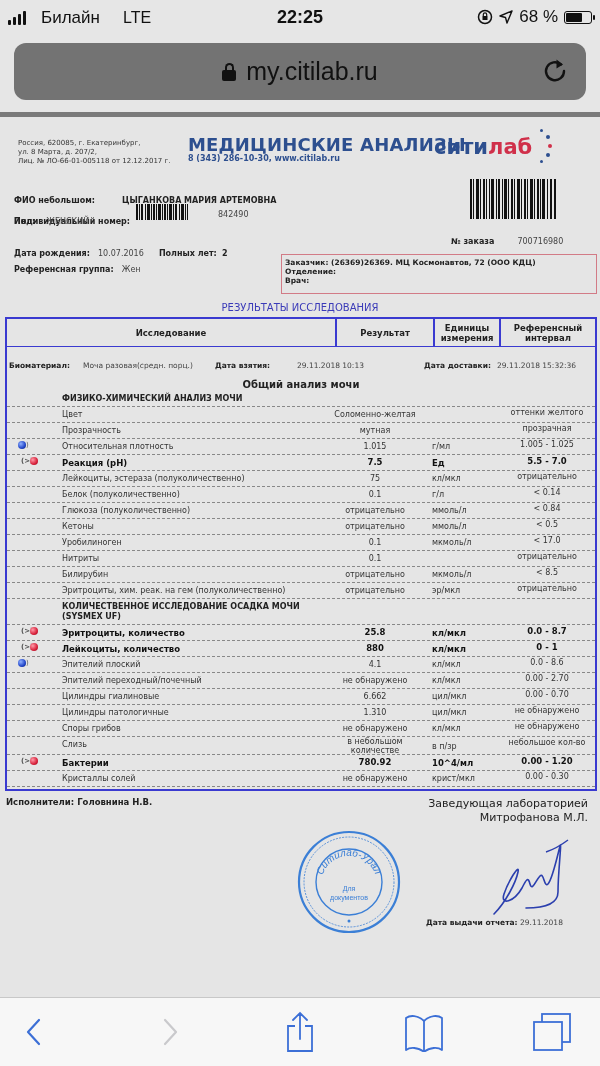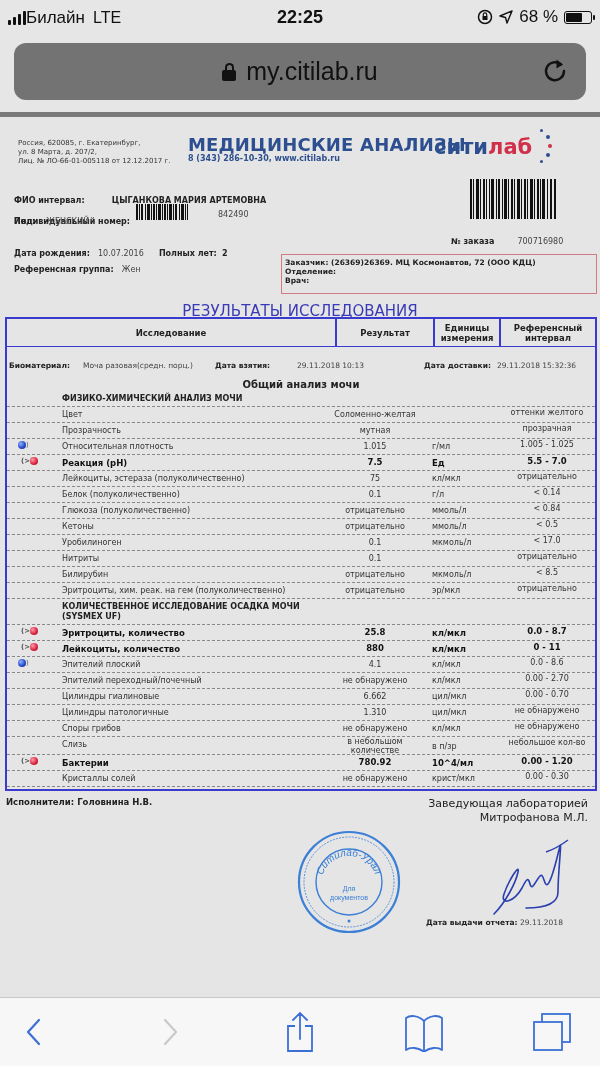--- a/index.html
+++ b/index.html
@@ -1,18 +1,18 @@
 <!DOCTYPE html>
 <html><head>
 <meta charset="utf-8">
 <style>
   * { box-sizing: border-box; margin: 0; padding: 0; }
   html, body { width: 600px; height: 1066px; overflow: hidden; background: #fff; font-family: "DejaVu Sans", sans-serif; }
   .statusbar { position: absolute; top: 0; left: 0; width: 600px; height: 38px; background: #e6e6e6; display: flex; align-items: center; font-family: "Liberation Sans", sans-serif; font-size: 17px; color: #111; }
-  .sb-left { position: absolute; left: 8px; top: 8px; display: flex; align-items: center; gap: 0; }
+  .sb-left { position: absolute; left: 8px; top: 8px; display: flex; align-items: center; gap: 15px; }
   .signal { display: flex; align-items: flex-end; gap: 2px; height: 14px; }
   .signal span { display: block; width: 3px; background: #111; border-radius: 1px; }
   .sb-time { position: absolute; left: 0; right: 0; top: 7px; text-align: center; font-weight: bold; font-size: 18px; }
   .sb-right { position: absolute; right: 8px; top: 7px; display: flex; align-items: center; gap: 6px; }
   .battery { width: 28px; height: 13px; border: 1.5px solid #111; border-radius: 3px; padding: 1px; position: relative; }
   .battery .fill { width: 68%; height: 100%; background: #111; border-radius: 1px; }
   .battery::after { content: ""; position: absolute; right: -4px; top: 3px; width: 2px; height: 5px; background: #111; border-radius: 1px; }
   .urlarea { position: absolute; top: 38px; left: 0; width: 600px; height: 74px; background: #e6e6e6; }
   .urlbar { position: absolute; left: 14px; top: 5px; width: 572px; height: 57px; background: #737373; border-radius: 12px; }
   .url { position: absolute; left: 0; right: 0; top: 14px; text-align: center; font-family: "Liberation Sans", sans-serif; font-size: 25px; color: #111; }
@@ -28,21 +28,21 @@
   .med-sub { left: 188px; top: 37px; font-size: 8px; font-weight: bold; color: #2d4f8f; }
   .logo { left: 434px; top: 18px; font-size: 21px; font-weight: bold; }
   .logo .a { color: #2d4f8f; } .logo .b { color: #d0304a; }
   .dots { left: 538px; top: 10px; width: 16px; height: 40px; }
   .dot { position: absolute; width: 4px; height: 4px; border-radius: 50%; }
   .lbl { font-size: 8px; font-weight: bold; color: #222; }
   .val { font-size: 8px; color: #444; }
   .barcode-s { left: 136px; top: 87px; width: 52px; height: 16px; }
   .barcode-l { left: 470px; top: 62px; width: 86px; height: 40px; }
   .zakaz-box { left: 281px; top: 137px; width: 316px; height: 40px; border: 1px solid #d27b86; padding: 3px 3px; font-size: 7.5px; font-weight: bold; line-height: 9px; color: #222; }
-  .res-title { left: 0; right: 0; top: 185px; text-align: center; font-size: 15px; color: #3a3ab8; }
+  .res-title { left: 0; right: 0; top: 185px; text-align: center; font-size: 10px; color: #3a3ab8; }
   .table { left: 5px; top: 200px; width: 592px; height: 474px; border: 2px solid #3a3ad0; }
   .thead { position: absolute; left: 0; top: 0; width: 588px; height: 28px; border-bottom: 1.5px solid #3a3ad0; }
   .th { position: absolute; top: 0; height: 28px; display: flex; align-items: center; justify-content: center; text-align: center; font-size: 8.5px; font-weight: bold; line-height: 10px; color: #222; }
   .thdiv { position: absolute; top: 0; width: 1.5px; height: 28px; background: #3a3ad0; }
   .bio { position: absolute; top: 42px; font-size: 7.5px; }
   .section-title { position: absolute; left: 0; width: 588px; text-align: center; font-size: 10px; font-weight: bold; top: 60px; }
   .rows { position: absolute; left: 0; top: 72px; width: 588px; }
   .row { position: relative; width: 588px; height: 16px; border-bottom: 1px dashed #888; font-size: 8px; color: #333; }
   .row.tall { height: 18px; }
   .row.sect { font-weight: bold; color: #222; }
@@ -119,21 +119,21 @@
   <div class="abs logo"><span class="a">сити</span><span class="b">лаб</span></div>
   <div class="abs dots">
     <span class="dot" style="left:2px;top:2px;background:#2d4f8f;width:3px;height:3px"></span>
     <span class="dot" style="left:8px;top:8px;background:#2d4f8f"></span>
     <span class="dot" style="left:10px;top:17px;background:#d0304a"></span>
     <span class="dot" style="left:8px;top:26px;background:#2d4f8f"></span>
     <span class="dot" style="left:2px;top:33px;background:#2d4f8f;width:3px;height:3px"></span>
   </div>
 
   <div class="abs" style="left:14px;top:71px">
-    <span class="lbl">ФИО интервал:</span>
+    <span class="lbl">ФИО небольшом:</span>
     <span class="lbl" style="margin-left:22px">ЦЫГАНКОВА МАРИЯ АРТЕМОВНА</span>
   </div>
   <div class="abs" style="left:14px;top:92px">
     <span class="lbl">Индивидуальный номер:</span>
   </div>
   <svg class="abs barcode-s" viewBox="0 0 52 16" preserveAspectRatio="none">
     <g fill="#111">
         <rect x="0" y="0" width="2" height="16"></rect>
         <rect x="3" y="0" width="1" height="16"></rect>
         <rect x="5" y="0" width="2" height="16"></rect>
@@ -336,21 +336,21 @@
           <span class="ref">0.0 - 8.7</span>
         </div>
         <div class="row bold">
           <span class="flag">
             <span>(&gt;)</span>
             <span class="ball red" style="margin-left: -3px;"></span>
           </span>
           <span class="name">Лейкоциты, количество</span>
           <span class="res">880</span>
           <span class="unit">кл/мкл</span>
-          <span class="ref">0 - 11</span>
+          <span class="ref">0 - 1</span>
         </div>
         <div class="row">
           <span class="flag">
             <span>( )</span>
             <span class="ball blue" style="margin-left: -11px;"></span>
           </span>
           <span class="name">Эпителий плоский</span>
           <span class="res">4.1</span>
           <span class="unit">кл/мкл</span>
           <span class="ref">0.0 - 8.6</span>

